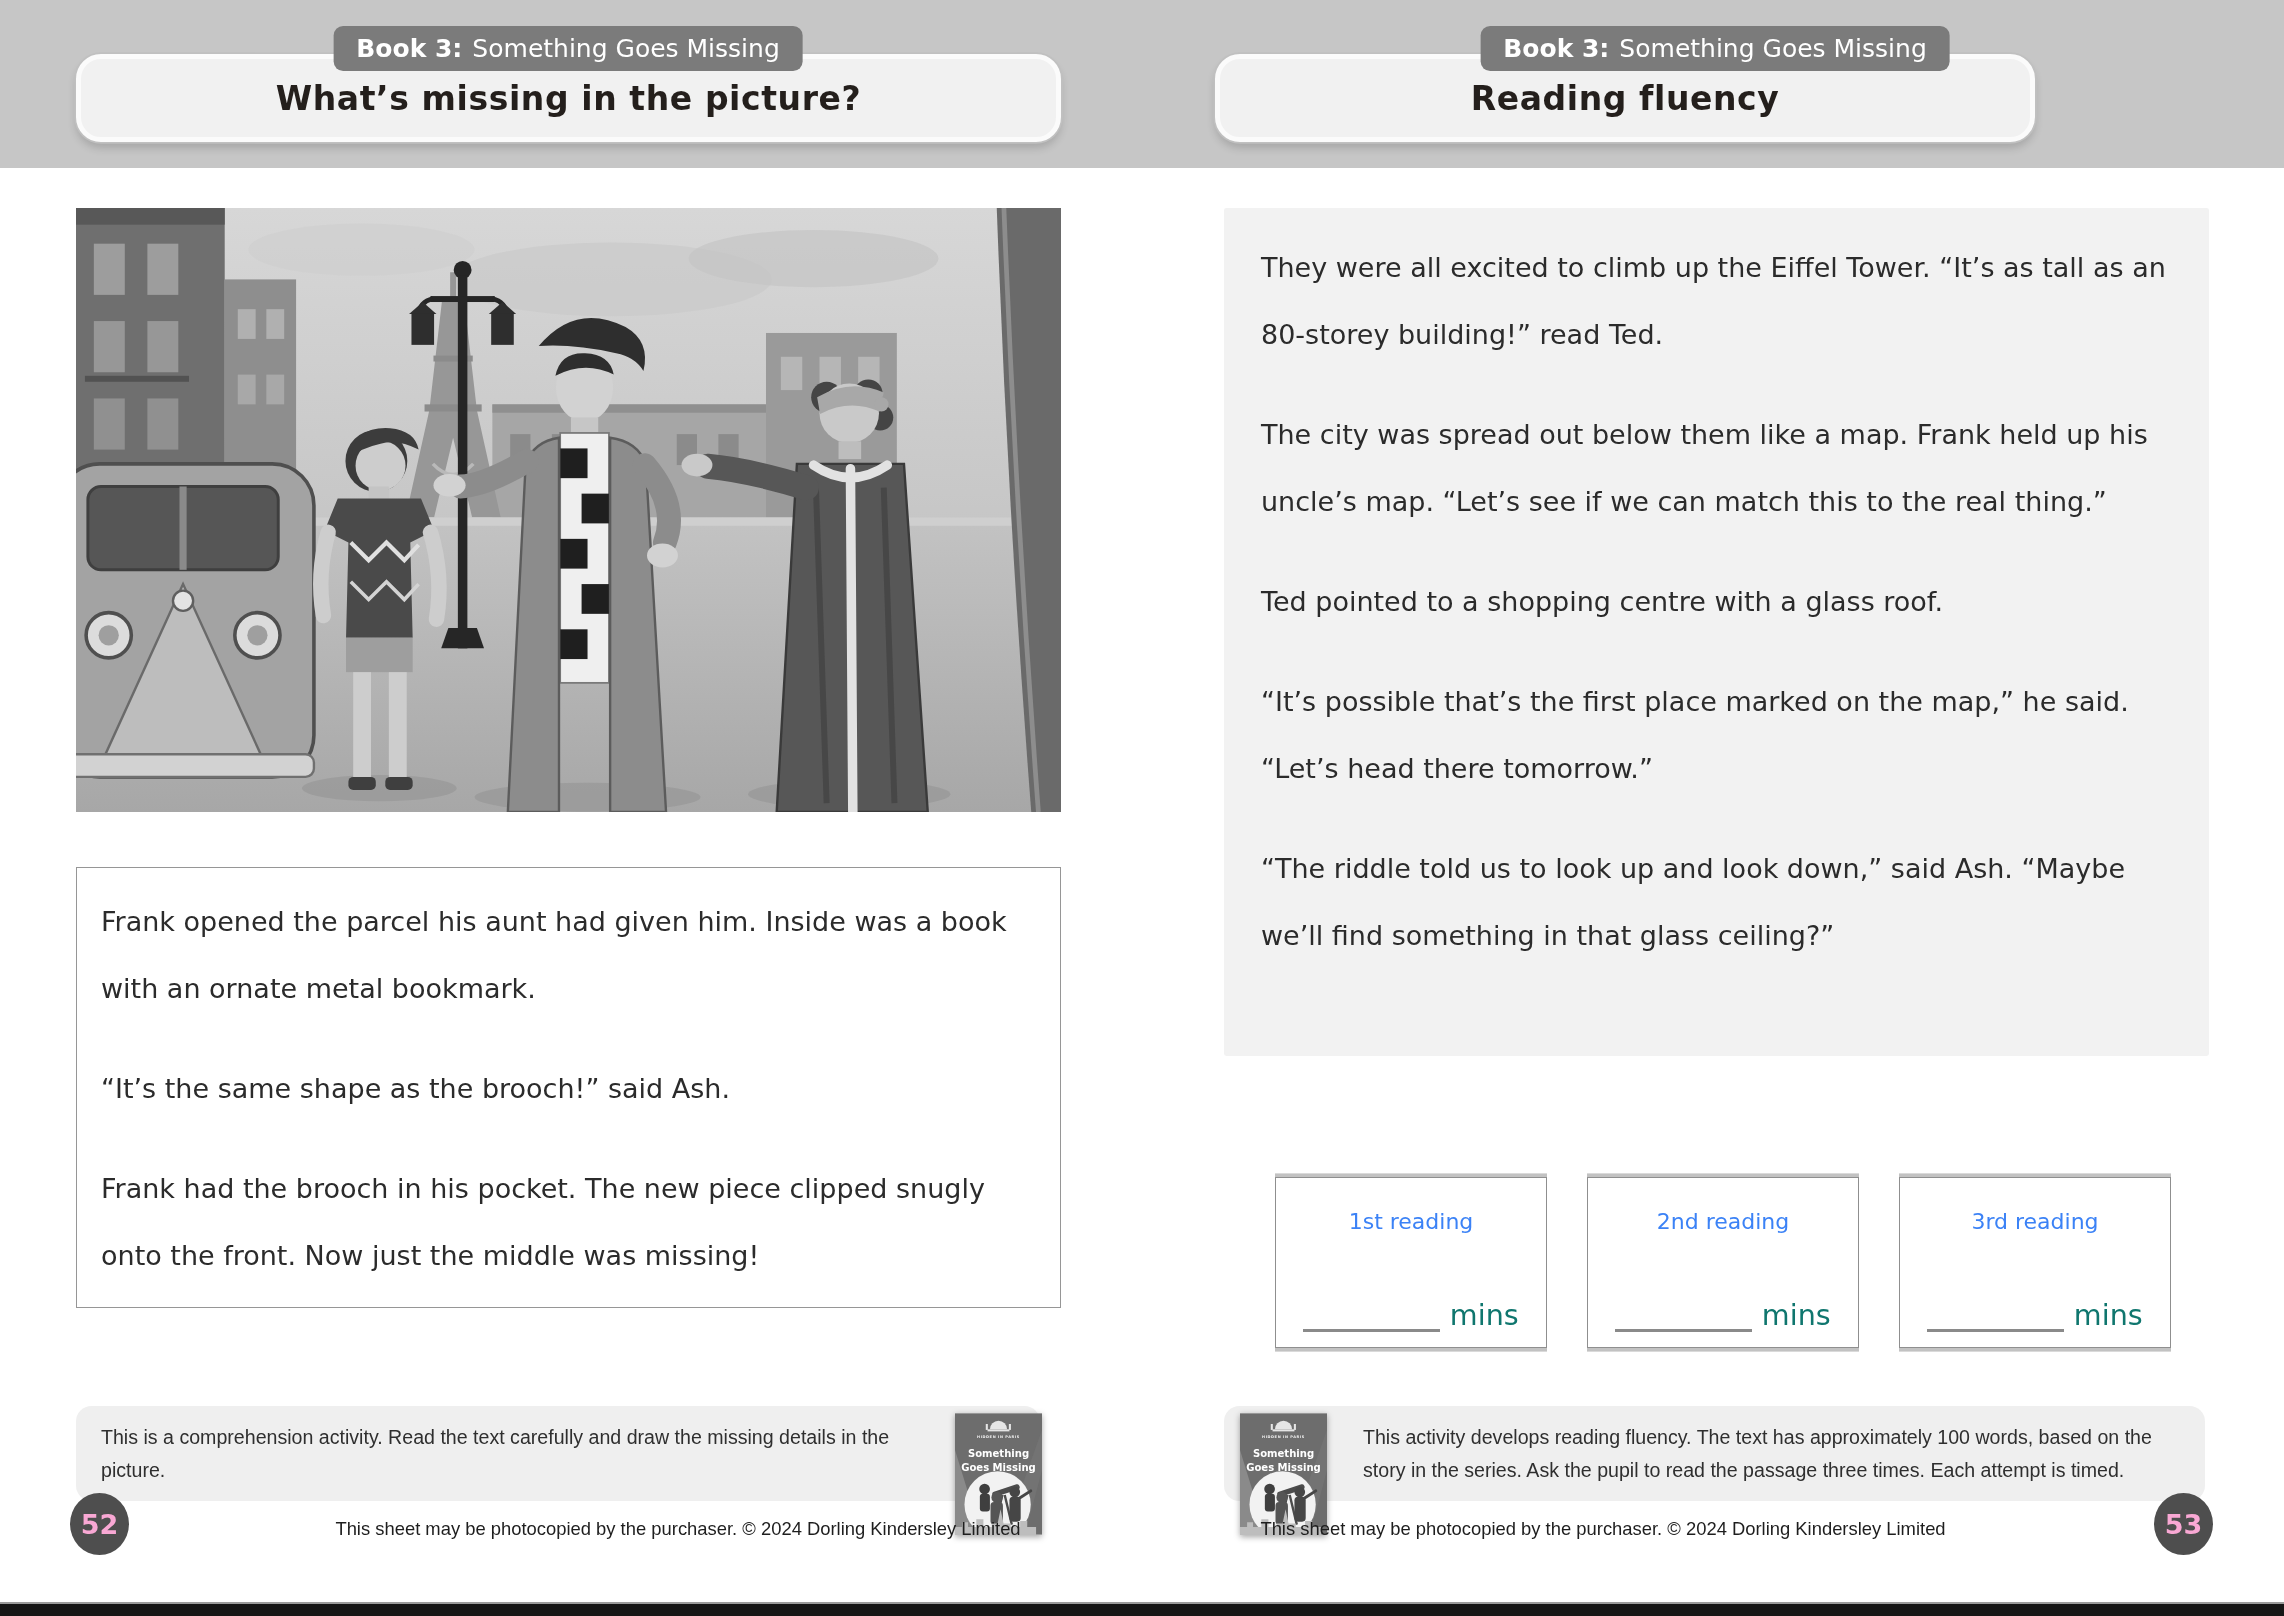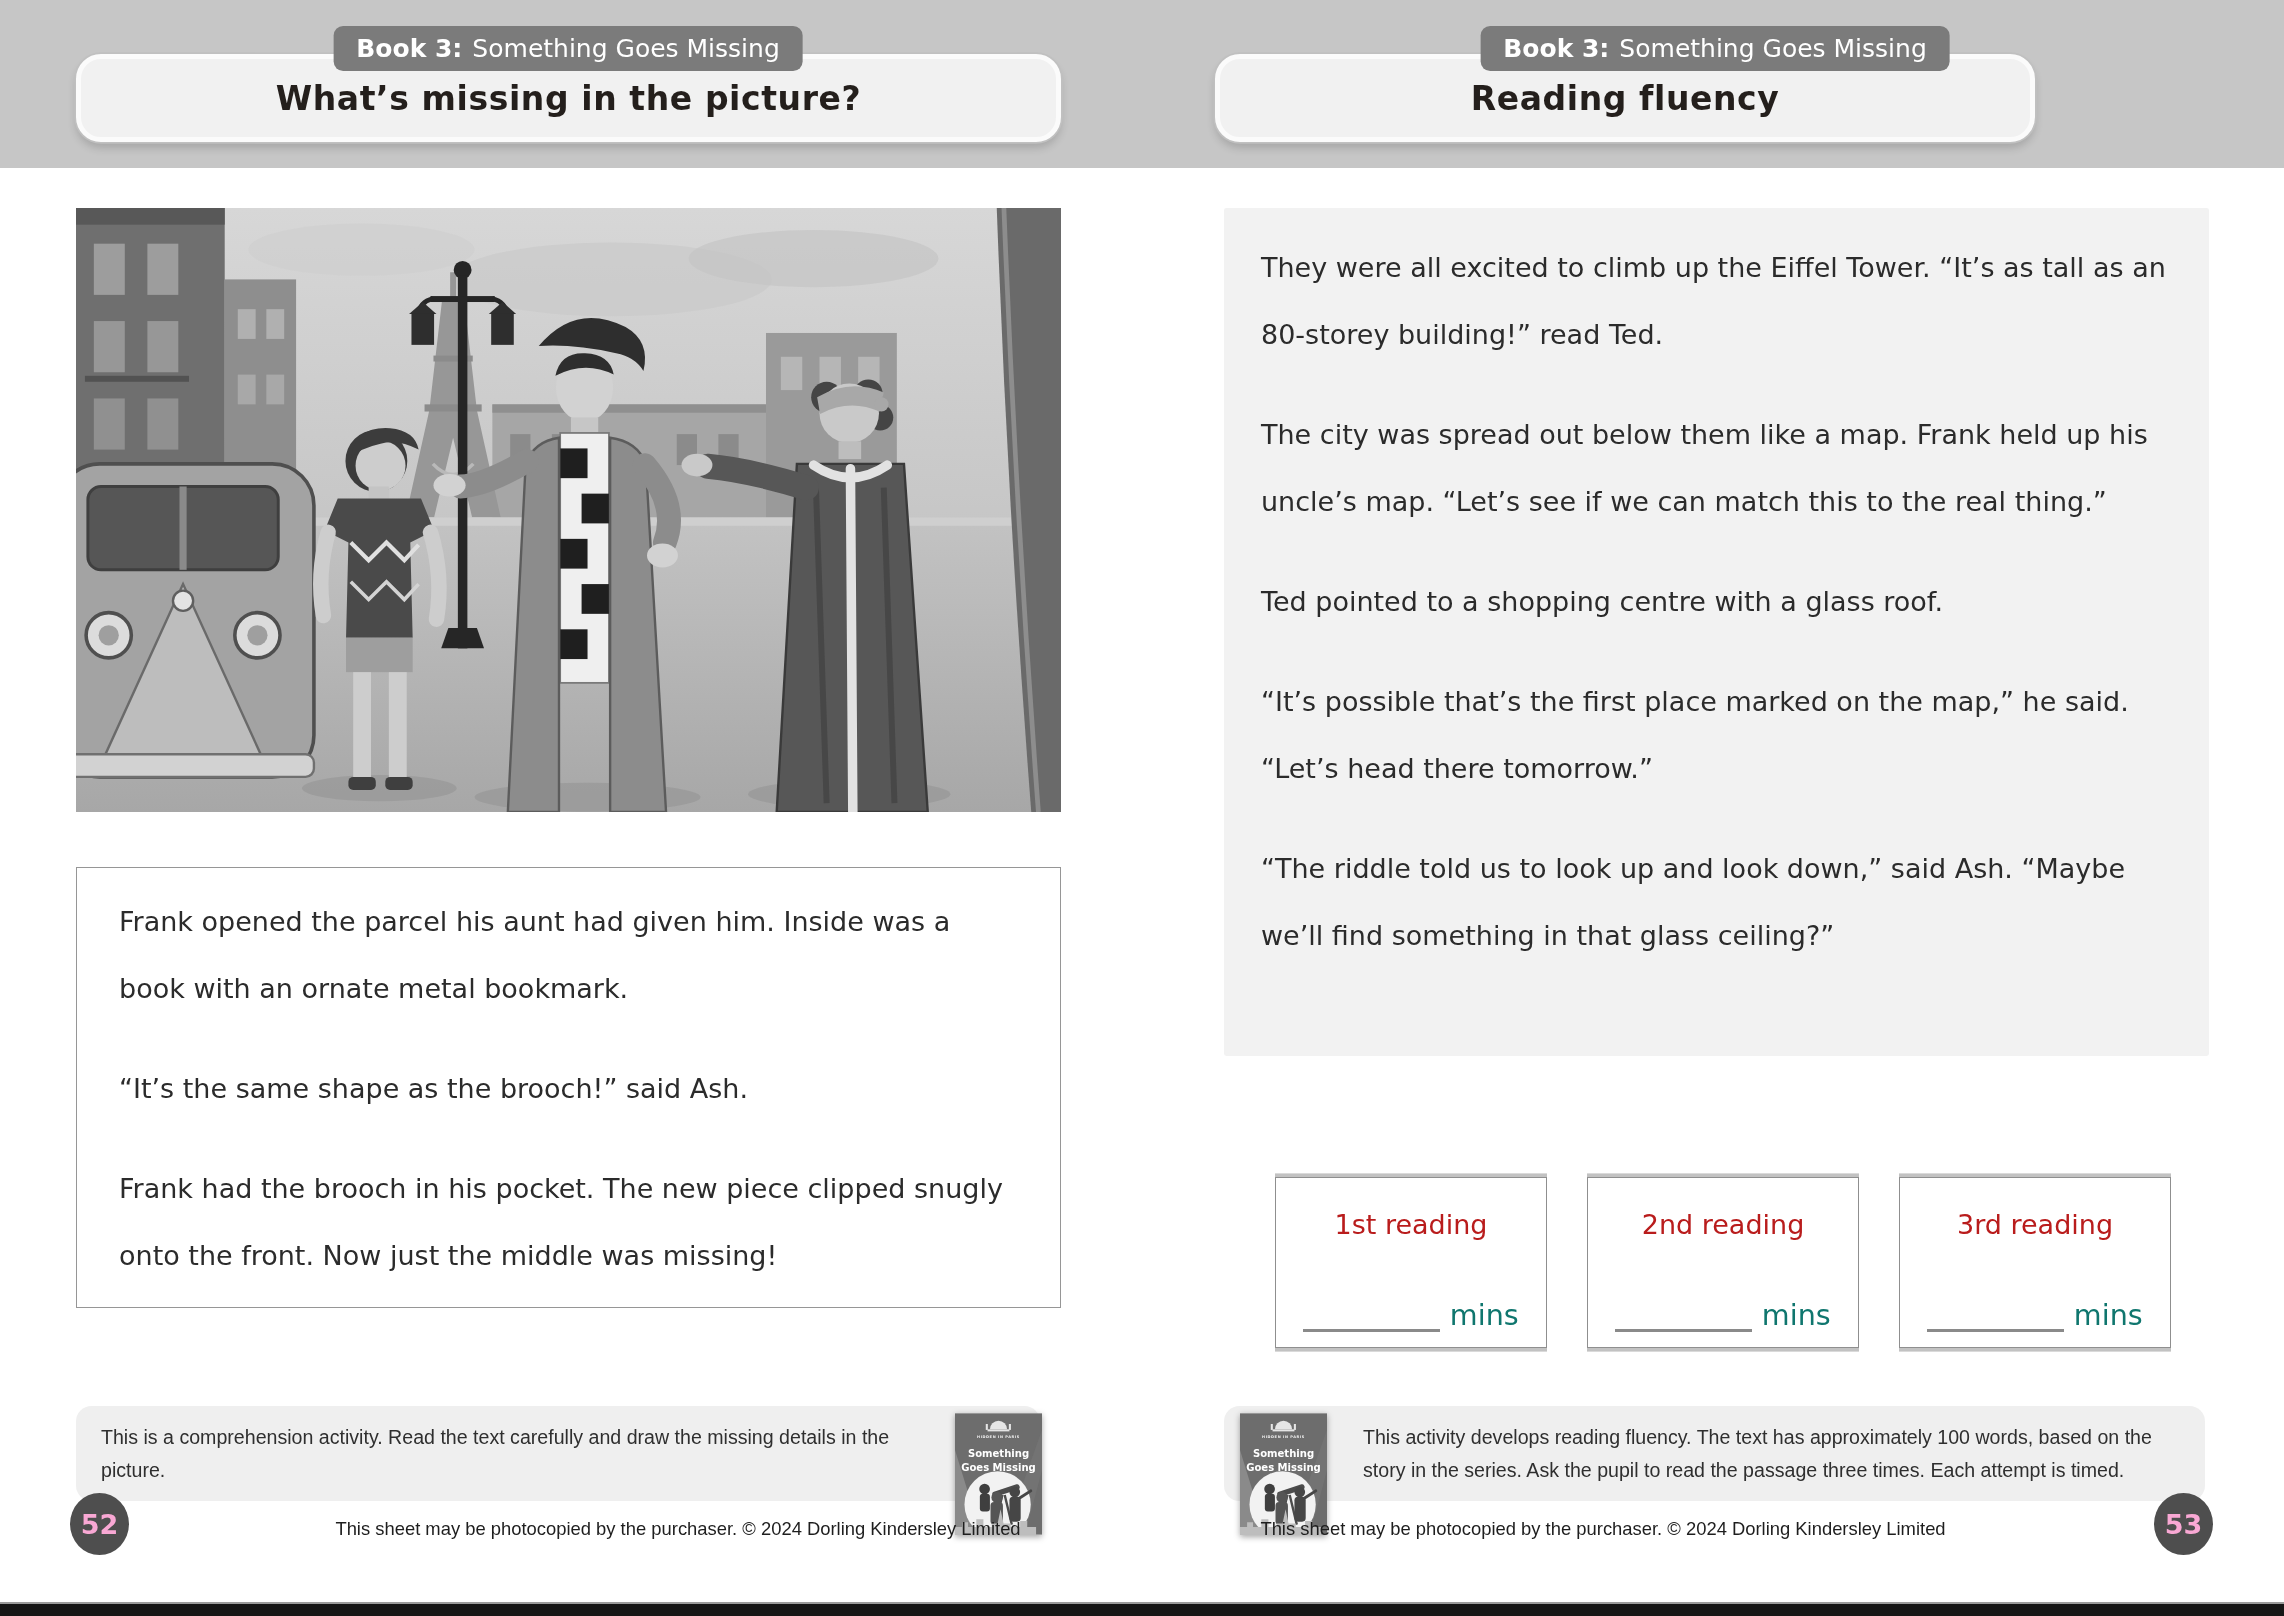--- a/index.html
+++ b/index.html
@@ -19,21 +19,21 @@
   .badge{position:absolute;top:26px;height:45px;line-height:45px;padding:0 22.6px;background:#7b7b7b;
          border-radius:9.5px;color:#ffffff;font-size:25px;white-space:nowrap;transform:translateX(-50%);z-index:3}
   .badge.bleft{left:568px}
   .badge.bright{left:1715px}
   .badge .bold{font-weight:bold}
   .badge .rest{margin-left:.4em}
 
   
   .illustration{position:absolute;left:76px;top:208px;width:985px;height:604px;display:block}
   .story-box{position:absolute;left:76px;top:867px;width:985px;height:441px;
-             background:#ffffff;border:1.8px solid #969696;padding:20px 42px 0 42px}
+             background:#ffffff;border:1.8px solid #969696;padding:20px 42px 0 24px}
   .story-box p,.passage-box p{margin:0 0 33px 0;font-size:27px;line-height:67px;color:#2b2b2b}
 
   .footer-box{position:absolute;top:1406px;height:95px;background:#efefef;border-radius:15.5px}
   .footer-box.fleft{left:76px;width:964px}
   .footer-box.fright{left:1224px;width:981px}
   .footer-note{position:absolute;top:50%;transform:translateY(-50%);font-size:19.6px;line-height:33px;
                color:#2f2f2f;font-family:"Liberation Sans",sans-serif}
   .footer-note.nleft{left:25px;width:827px}
   .footer-note.nright{left:139px;right:18px}
   .cover{position:absolute;width:87px;height:122px;box-shadow:0 2.4px 6px rgba(0,0,0,.35);display:block}
@@ -50,21 +50,21 @@
   .copyright.cright{left:1603px}
 
   
   .passage-box{position:absolute;left:1224px;top:208px;width:985px;height:848px;background:#f2f2f2;
                padding:26px 37px 0 37px;border-radius:2.4px}
   .reading-box{position:absolute;top:1177px;width:272px;height:171px;background:#ffffff;
                border:1.8px solid #8f8f8f;box-shadow:0 3.6px 0 #c2c2c2,0 -3.6px 0 #c2c2c2}
   .reading-box.rb0{left:1275px}
   .reading-box.rb1{left:1587px}
   .reading-box.rb2{left:1899px}
-  .reading-box .label{margin-top:31px;text-align:center;font-size:27px;color:#b91c1c}
+  .reading-box .label{margin-top:31px;text-align:center;font-size:22px;color:#3b82f6}
   .blank-row{position:absolute;left:0;right:0;bottom:15px;display:flex;justify-content:center;
              align-items:flex-end;gap:9.5px;font-size:28.6px;color:#0f766e}
   .blank{width:137px;height:7.1px;border-bottom:3.6px solid #8a8a8a}
 
   .bottom-bar{position:absolute;left:0;bottom:0;width:2284px;height:14.3px;background:#161616;border-top:2.4px solid #9b9b9b}
 
   .cover text{font-family:"DejaVu Sans","Liberation Sans",sans-serif}
 </style>
 </head>
 <body>

